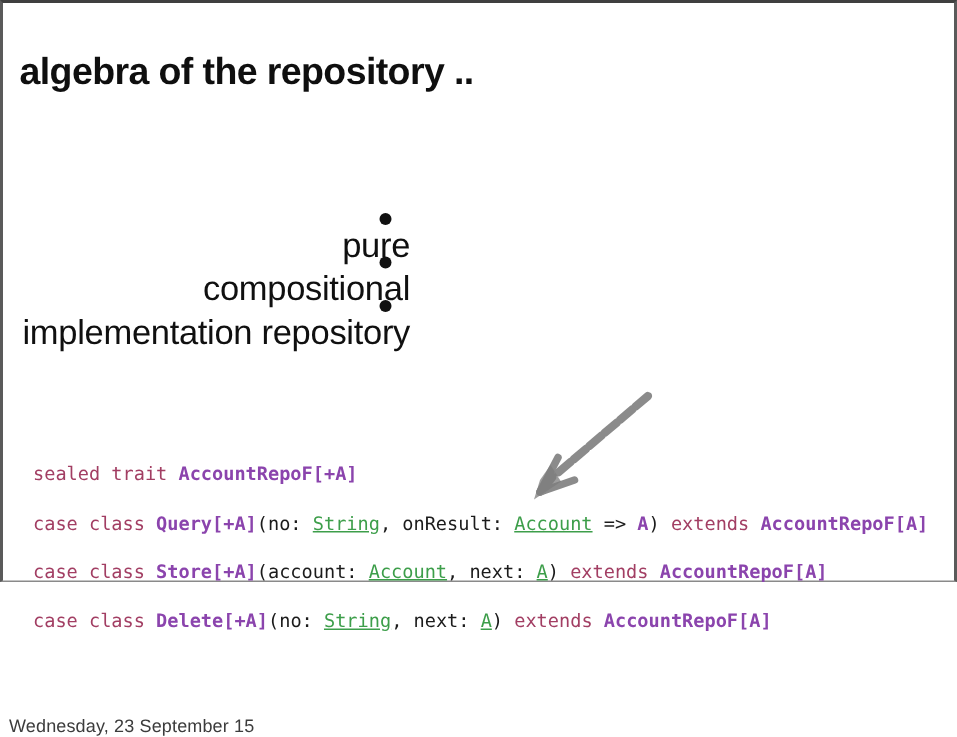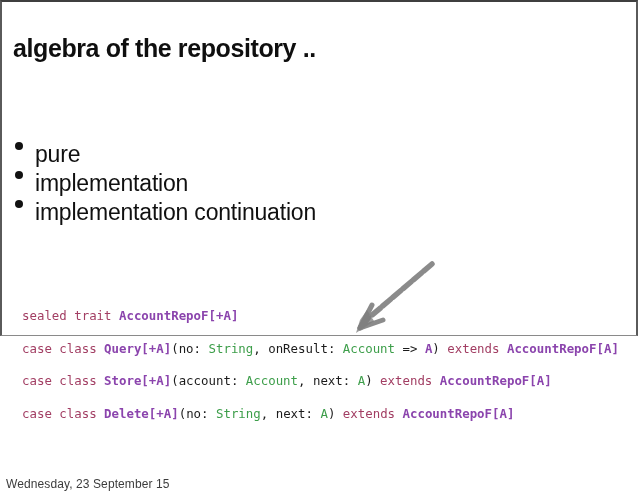--- a/index.html
+++ b/index.html
@@ -1,40 +1,40 @@
 <!DOCTYPE html>
 <html style="--c-kw: #a23e63; --c-type: #8b44ad; --c-green: #3d9e4a; --c-plain: #1b1b1b; --c-arrow: #7c7c7c;"><head>
 <meta charset="utf-8">
 <style>
   html,body{margin:0;padding:0;background:#ffffff;}
   body{width:638px;height:491px;position:relative;overflow:hidden;
        font-family:"Liberation Sans",sans-serif;}
 
   .slide{
-    position:absolute;left:0;top:0;width:638px;height:336px;
+    position:absolute;left:0;top:0;width:638px;height:388px;
     box-sizing:border-box;background:#ffffff;
     border-top:2px solid #3f3f3f;
     border-left:2px solid #5a5a5a;
     border-right:2px solid #5a5a5a;
     border-bottom:1px solid #8a8a8a;
   }
 
   .title{
     position:absolute;left:11px;top:32px;margin:0;
     font-size:25px;font-weight:700;color:#0f0f0f;
     letter-spacing:-0.4px;
     font-family:"Liberation Sans",sans-serif;
   }
 
   .bullets{
     position:absolute;left:13px;top:139px;margin:0;padding:0;list-style:none;
   }
   .bullets li{
-    display:flex;align-items:flex-start;height:29px;
-    font-size:23px;color:#101010;letter-spacing:-0.2px;
+    display:flex;align-items:flex-end;height:29px;
+    font-size:23px;color:#101010;letter-spacing:-0.2px;flex-direction:column;
   }
   .dot{
     width:8px;height:8px;border-radius:50%;background:#111;
     margin-right:12px;flex:0 0 auto;margin-top:1px;
   }
 
   .annotation{
     position:absolute;left:437px;top:236px;
     font-size:20px;color:#141414;letter-spacing:-0.2px;
   }
@@ -43,46 +43,46 @@
 
   .code{
     position:absolute;left:20px;top:298px;
     font-family:"DejaVu Sans Mono","Liberation Mono",monospace;
     font-size:12.4px;line-height:32.6px;white-space:pre;
     color:var(--c-plain,#1b1b1b);
   }
   .tk-plain{color:var(--c-plain,#1b1b1b);}
   .tk-kw{color:var(--c-kw,#a23e63);}
   .tk-type{color:var(--c-type,#8b44ad);font-weight:bold;}
-  .tk-green{color:var(--c-green,#3d9e4a);}
+  .tk-green{color:var(--c-green,#3d9e4a);text-decoration:underline;}
 
   .footer{
     position:absolute;left:6px;top:477px;
     font-size:12px;color:#3c3c3c;letter-spacing:0.1px;
   }
 </style>
 </head>
 <body>
 
 <div class="slide">
 
   <h1 class="title">algebra of the repository ..</h1>
 
   <ul class="bullets">
       <li>
         <span class="dot"></span>
         <span>pure</span>
       </li>
       <li>
         <span class="dot"></span>
-        <span>implementation</span>
+        <span>compositional</span>
       </li>
       <li>
         <span class="dot"></span>
-        <span>implementation continuation</span>
+        <span>implementation repository</span>
       </li>
     </ul>
 
 
   <svg class="arrow" width="95" height="82" viewBox="0 0 95 82">
     <g stroke="var(--c-arrow,#7c7c7c)" fill="none" stroke-linecap="round" opacity="0.88">
       <path d="M85 10 L24 62" stroke-width="5.5" stroke-dasharray="11 2.5"></path>
       <path d="M13 74 L36 66" stroke-width="5"></path>
       <path d="M13 74 L25 51" stroke-width="5"></path>
       <path d="M21 64 L14 73" stroke-width="6"></path>

